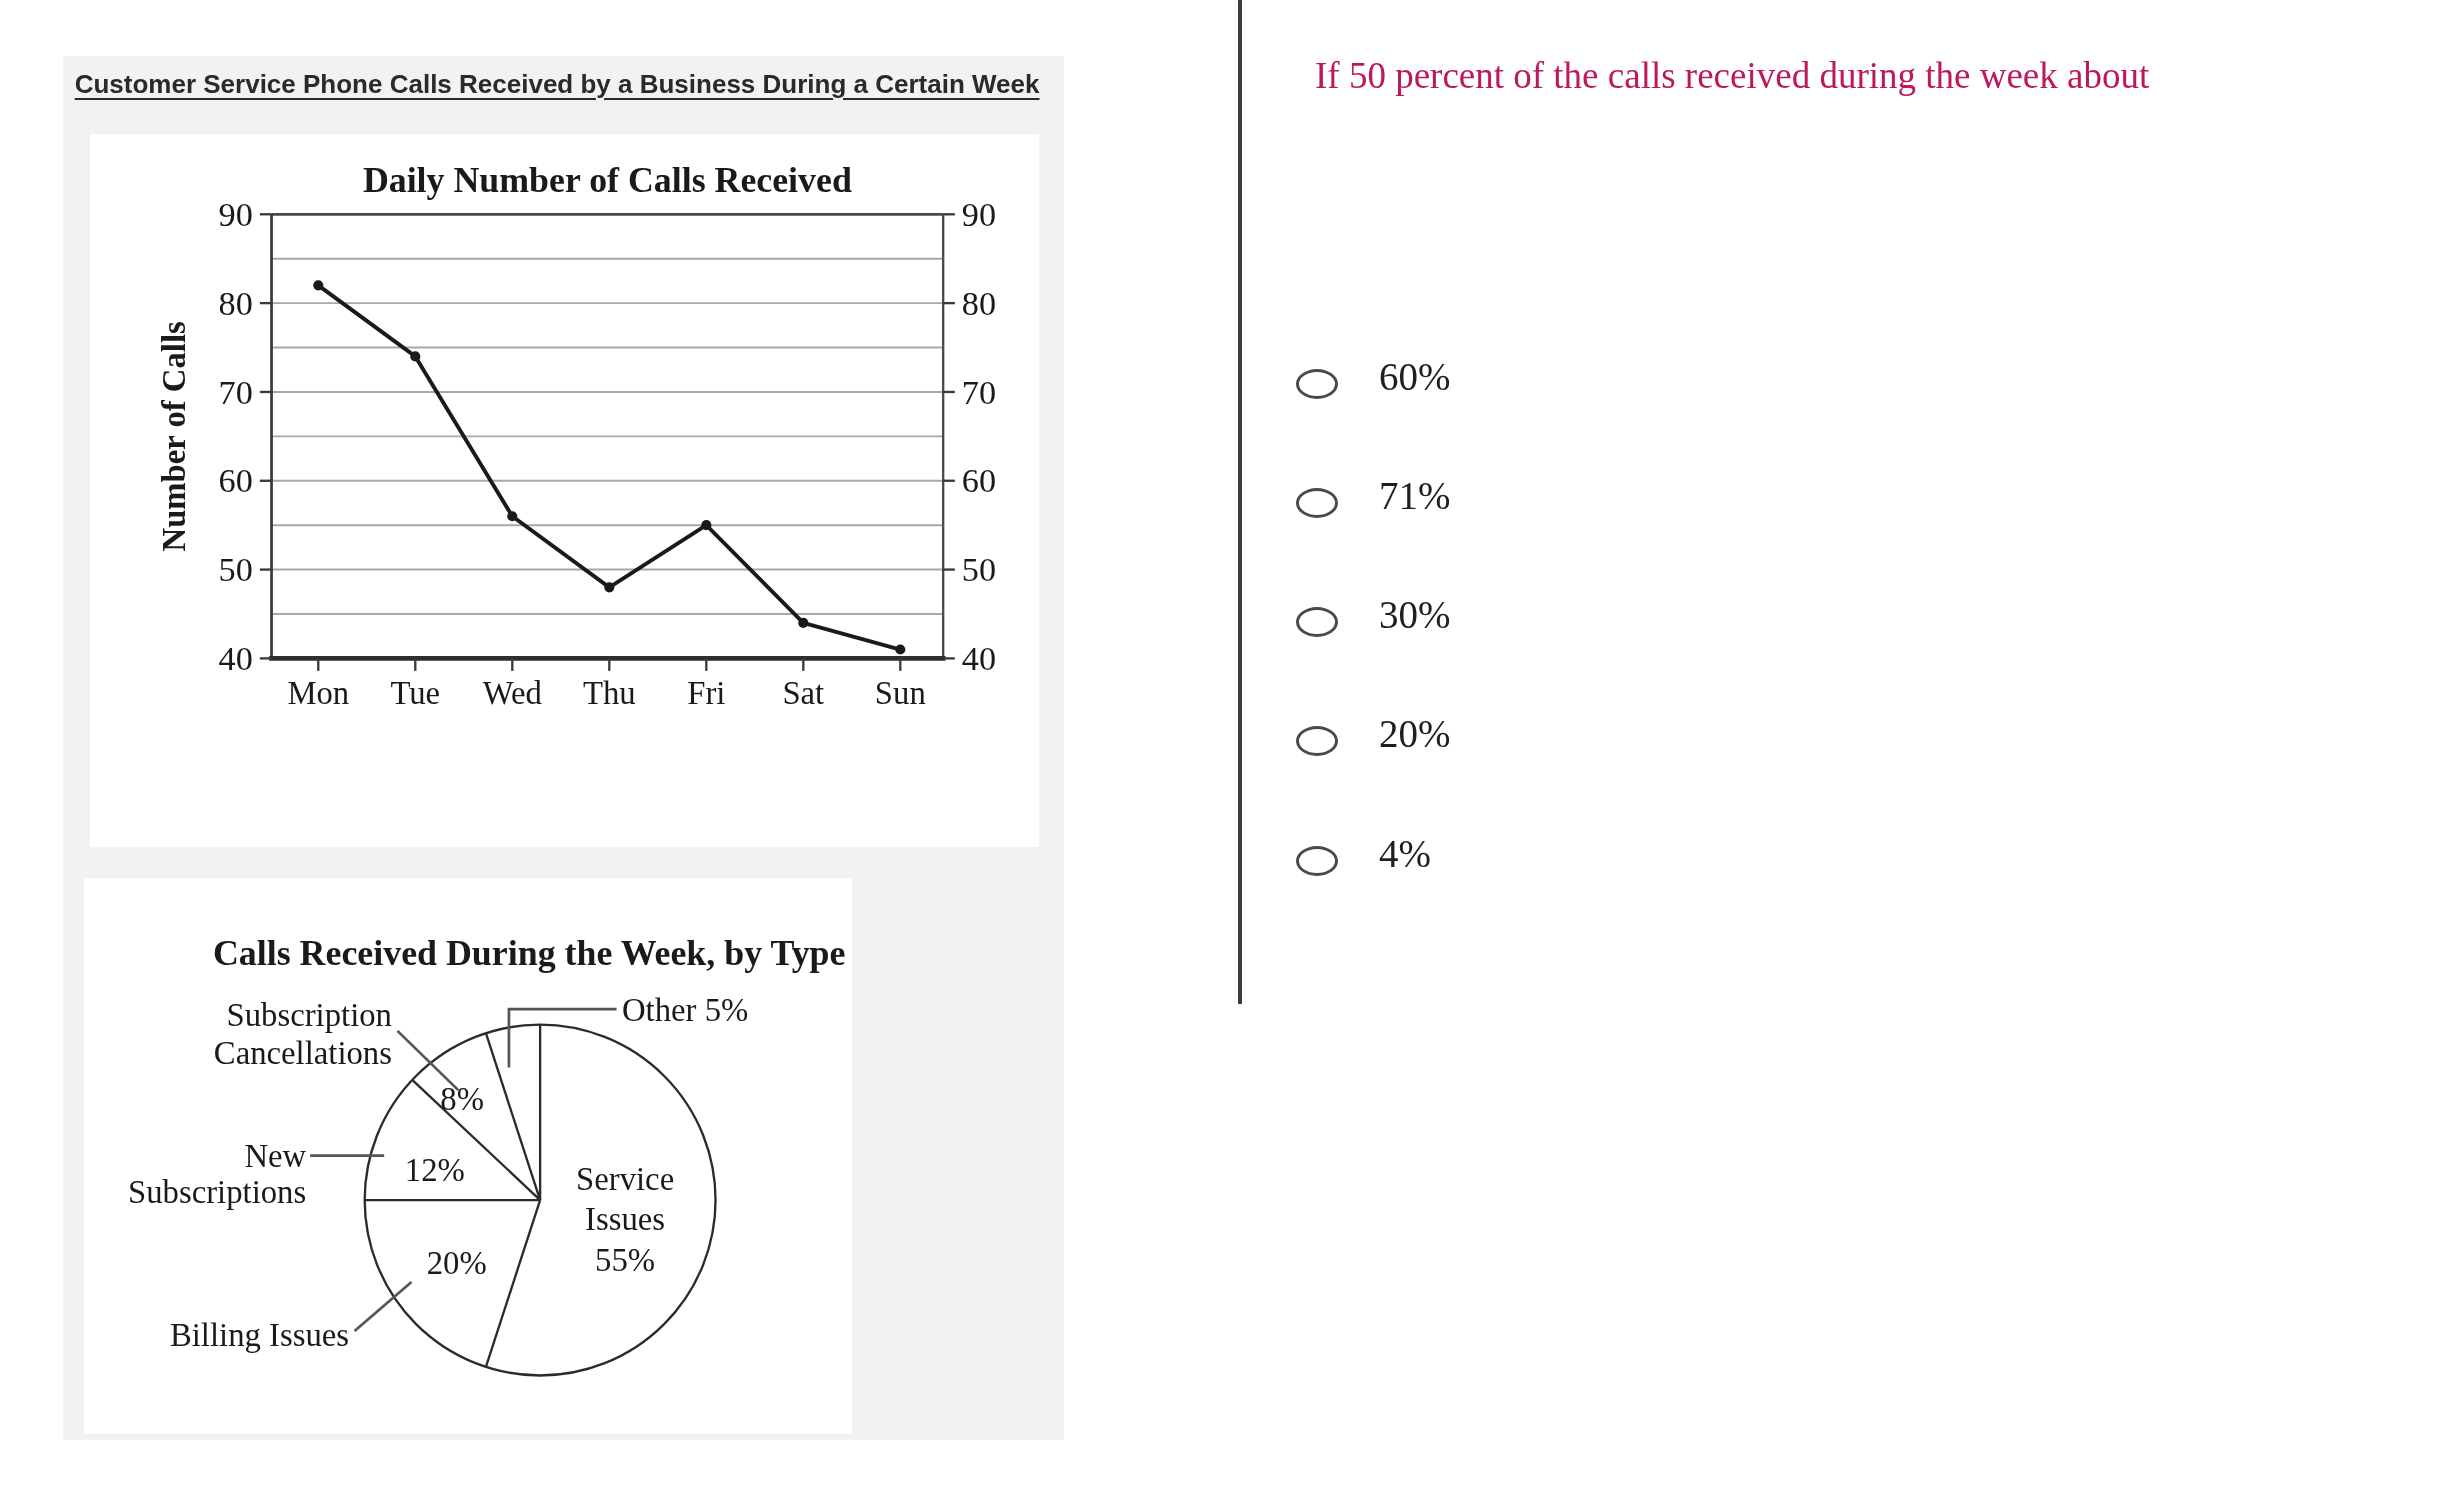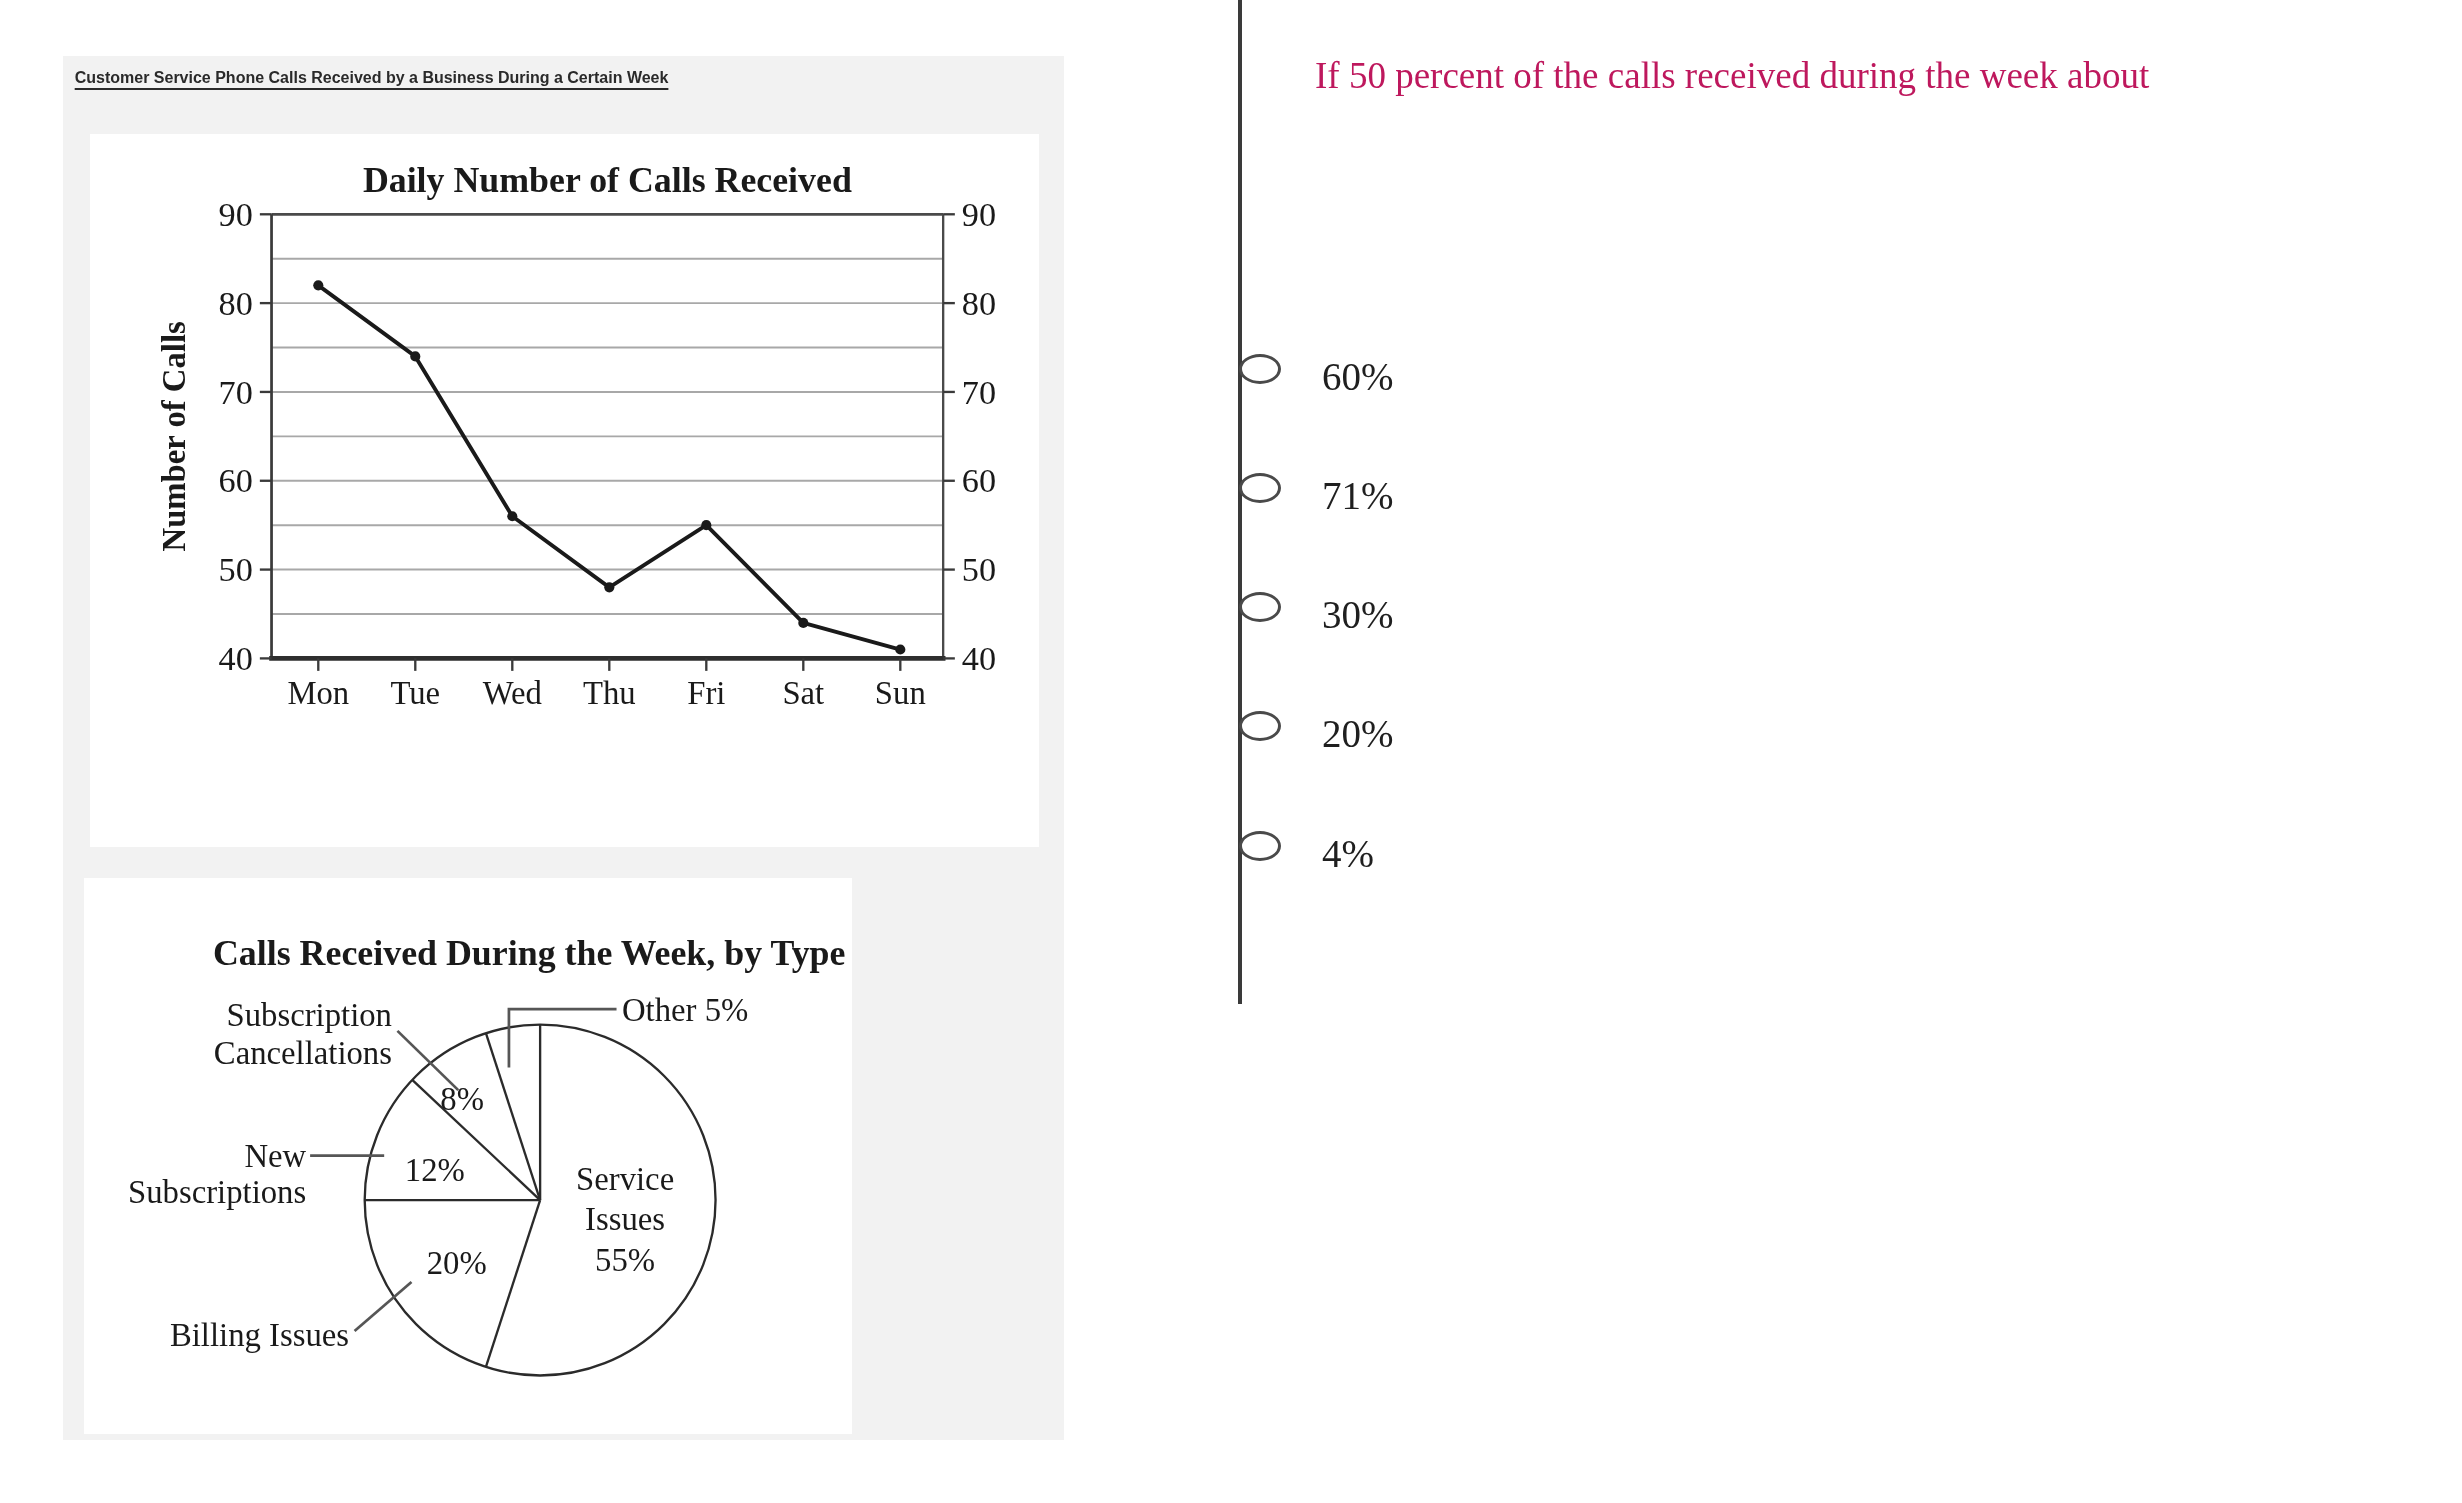--- a/index.html
+++ b/index.html
@@ -1,30 +1,30 @@
 <!DOCTYPE html>
 <html style="font-size:12.5px"><head>
 <meta charset="utf-8">
 <style>
   html,body{margin:0;padding:0;background:#ffffff;}
   .page{position:relative;width:2462px;height:1504px;background:#ffffff;overflow:hidden;
         font-family:"Liberation Serif",serif;}
   .stimulus-panel{position:absolute;left:63px;top:56px;width:1001px;height:1384px;background:#f2f2f2;}
   .stimulus-title{position:absolute;left:11.7px;top:12.5px;font-family:"Liberation Sans",sans-serif;
-        font-weight:bold;font-size:16px;color:#2a2a2a;text-decoration:underline;
+        font-weight:bold;font-size:26px;color:#2a2a2a;text-decoration:underline;
         text-decoration-thickness:2.3px;text-underline-offset:4.7px;white-space:nowrap;}
   .chart-card{position:absolute;background:#ffffff;}
   #card-line{left:26.5px;top:78px;width:949px;height:713px;}
   #card-pie{left:21px;top:822px;width:768px;height:556px;}
   svg{display:block;}
   svg text{fill:#1a1a1a;font-family:"Liberation Serif",serif;}
   .divider{position:absolute;left:1238px;top:0;width:3.9px;height:1004px;background:#3a3a3a;}
   .question{position:absolute;left:1315px;top:45px;color:#be185d;}
   .q-line{font-size:37px;line-height:62px;white-space:nowrap;}
-  .option{position:absolute;left:1239px;display:flex;align-items:flex-start;cursor:pointer;}
+  .option{position:absolute;left:1296px;display:flex;align-items:flex-end;cursor:pointer;}
   .radio-oval{width:42px;height:30px;box-sizing:border-box;border:3.1px solid #4a4a4a;
         border-radius:50%;background:#ffffff;flex:0 0 auto;}
   .option-label{font-size:39px;color:#1f1f1f;margin-left:41px;white-space:nowrap;}
 </style>
 </head>
 <body>
 
 <div class="page">
 
   <div class="stimulus-panel">

